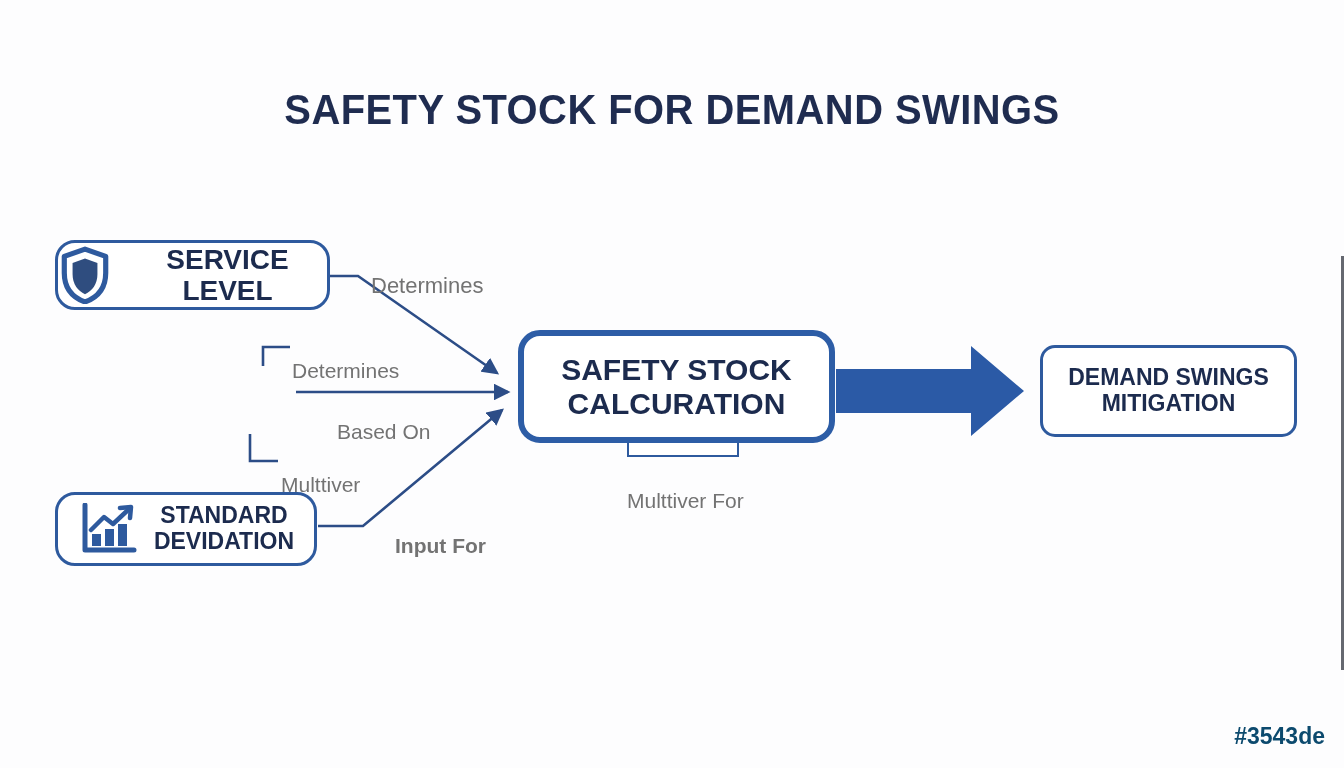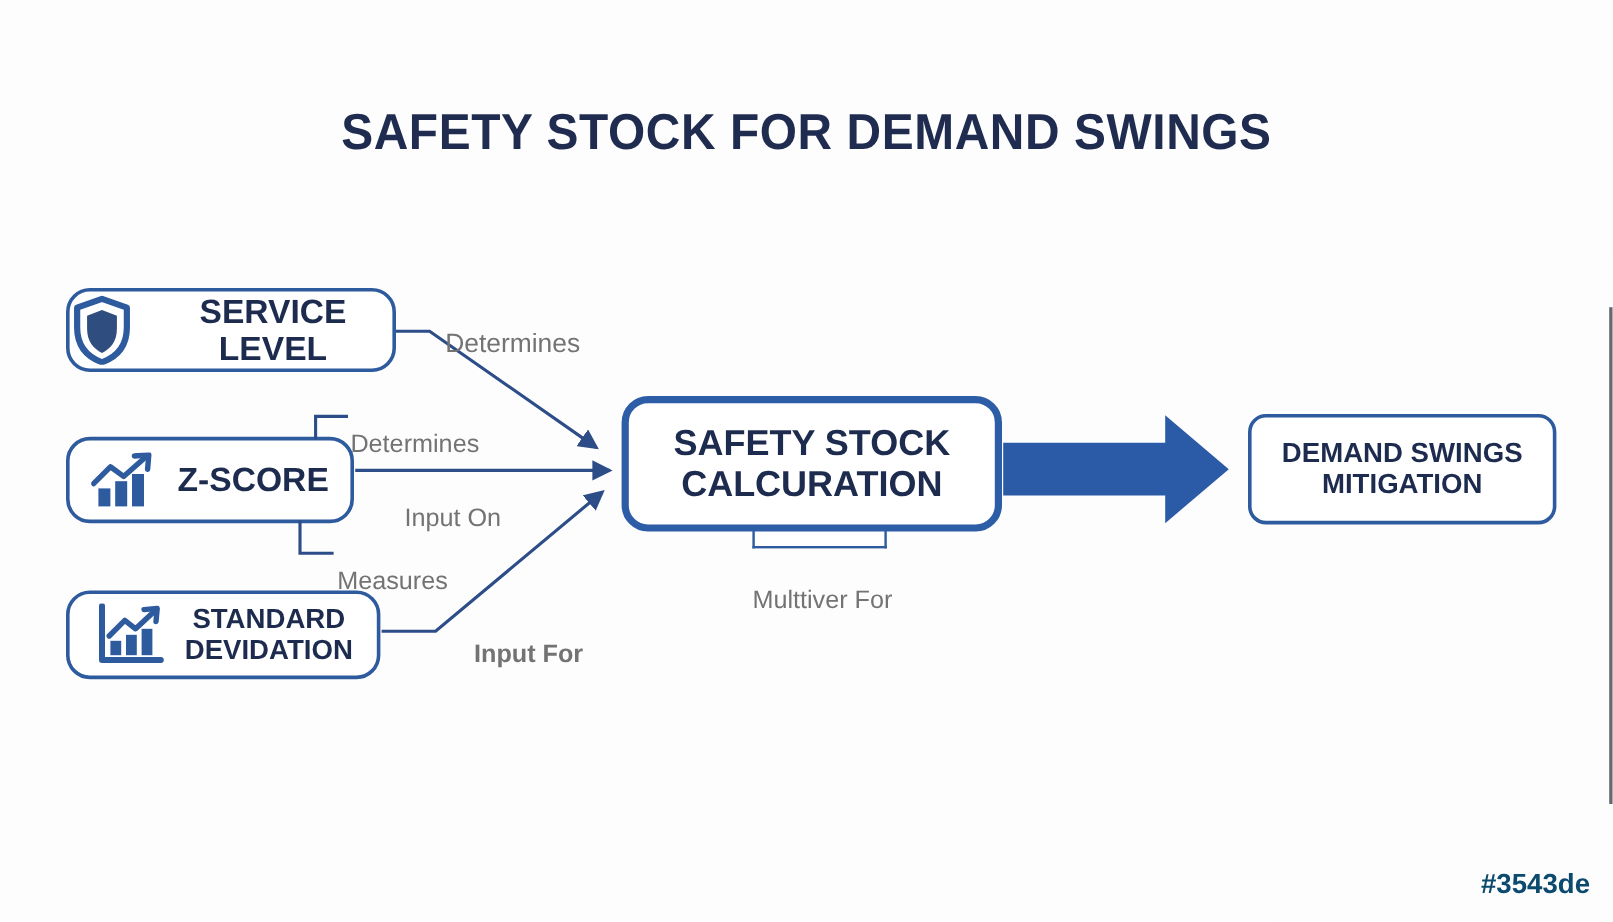--- a/index.html
+++ b/index.html
@@ -78,32 +78,20 @@
   <div class="node" id="service-box">
     <span class="icon-wrap">
       <svg width="54" height="58" viewBox="0 0 52 56">
         <path d="M26,3 L46,10 V26 C46,42 37,50 26,54 C15,50 6,42 6,26 V10 Z" fill="none" stroke="#2e5a9e" stroke-width="5" stroke-linejoin="round"></path>
         <path d="M26,12 L38,16.5 V27 C38,37 33,43 26,46.5 C19,43 14,37 14,27 V16.5 Z" fill="#2f4d7f"></path>
       </svg>
     </span>
     <span class="txt">SERVICE LEVEL</span>
   </div>
 
-  <div class="node" id="zscore-box">
-    <span class="icon-wrap">
-      <svg width="56" height="46" viewBox="0 0 56 46">
-        <rect x="6" y="30" width="10" height="15" fill="#2e5a9e"></rect>
-        <rect x="20" y="24" width="10" height="21" fill="#2e5a9e"></rect>
-        <rect x="34" y="18" width="10" height="27" fill="#2e5a9e"></rect>
-        <path d="M2,26 L16,12 L27,20 L44,5" fill="none" stroke="#2e5a9e" stroke-width="4.5" stroke-linecap="round" stroke-linejoin="round"></path>
-        <path d="M36,3 L48,2 L47,14" fill="none" stroke="#2e5a9e" stroke-width="4.5" stroke-linecap="round" stroke-linejoin="round"></path>
-      </svg>
-    </span>
-    <span class="txt">Z-SCORE</span>
-  </div>
 
   <div class="node" id="stddev-box">
     <span class="icon-wrap">
       <svg width="60" height="52" viewBox="0 0 60 52">
         <path d="M7,2 L7,47 L56,47" fill="none" stroke="#2e5a9e" stroke-width="5" stroke-linecap="round" stroke-linejoin="round"></path>
         <rect x="14" y="31" width="9" height="12" fill="#2e5a9e"></rect>
         <rect x="27" y="26" width="9" height="17" fill="#2e5a9e"></rect>
         <rect x="40" y="21" width="9" height="22" fill="#2e5a9e"></rect>
         <path d="M13,27 L26,14 L35,21 L50,7" fill="none" stroke="#2e5a9e" stroke-width="4.5" stroke-linecap="round" stroke-linejoin="round"></path>
         <path d="M42,5 L53,4 L52,15" fill="none" stroke="#2e5a9e" stroke-width="4.5" stroke-linecap="round" stroke-linejoin="round"></path>
@@ -125,22 +113,22 @@
 
   <div class="node" id="demand-box">
     <span class="txt">
       <span>DEMAND SWINGS</span><br>
       <span>MITIGATION</span>
     </span>
   </div>
 
   <div class="edge-label" id="lbl-determines">Determines</div>
   <div class="edge-label" id="lbl-influences">Determines</div>
-  <div class="edge-label" id="lbl-basedon">Input On</div>
-  <div class="edge-label" id="lbl-measures">Measures</div>
+  <div class="edge-label" id="lbl-basedon">Based On</div>
+  <div class="edge-label" id="lbl-measures">Multtiver</div>
   <div class="edge-label" id="lbl-inputfor">Input For</div>
   <div class="edge-label" id="lbl-multiplier">Multtiver For</div>
 
   <div class="watermark">#3543de</div>
 
   <div class="edge-artifact"></div>
 
 </div>
 
 </body></html>

